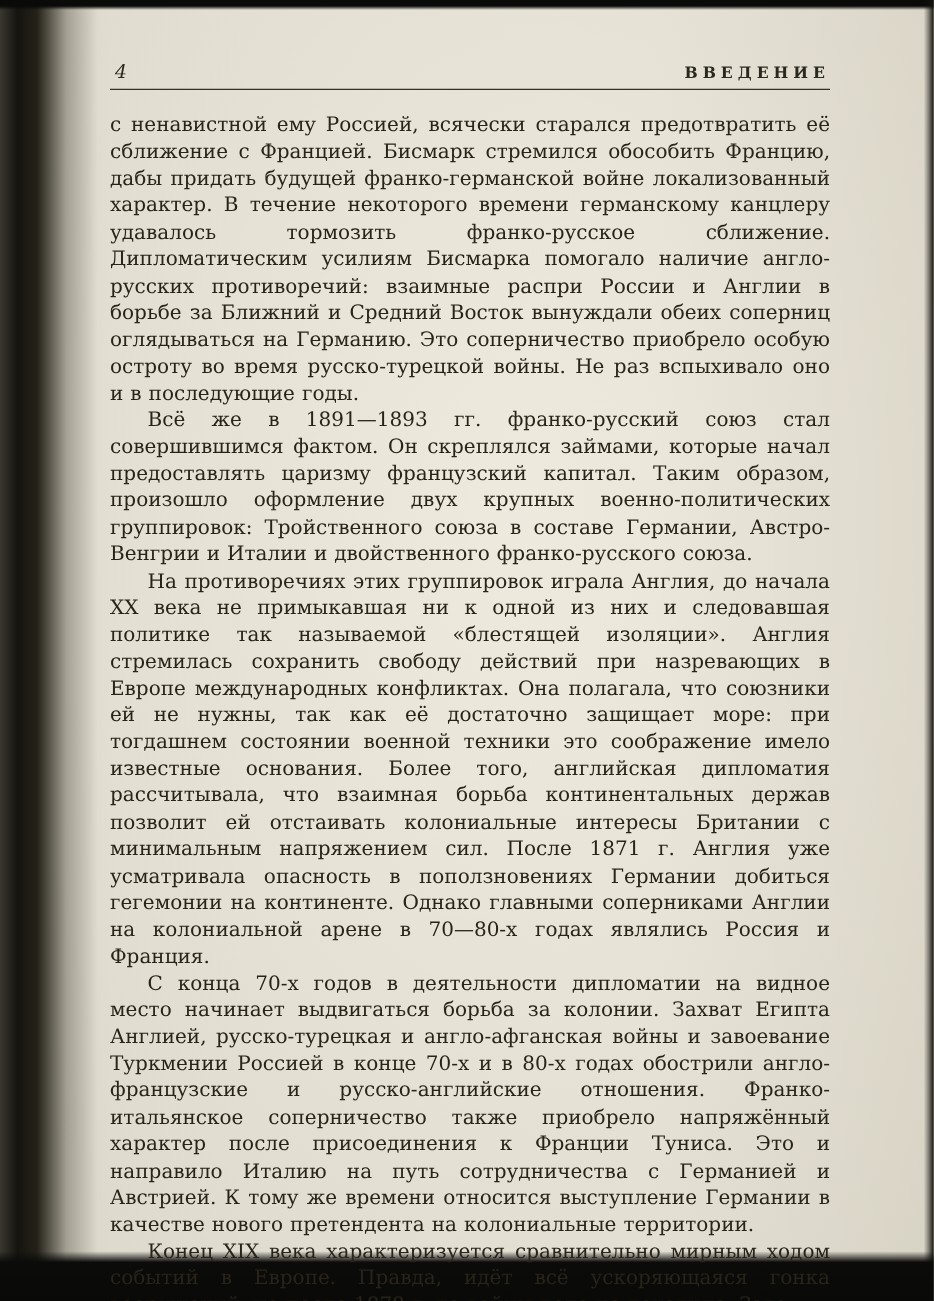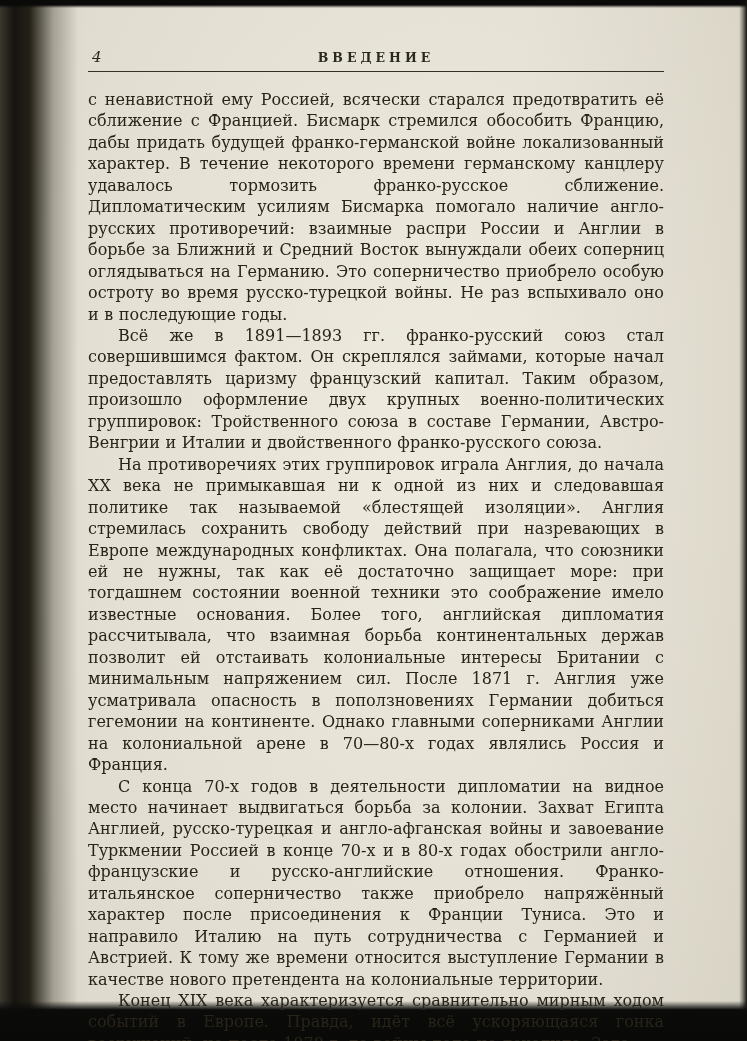--- a/index.html
+++ b/index.html
@@ -58,21 +58,21 @@
     left: 4px;
     top: 2px;
     font-style: italic;
     font-size: 15px;
     color: #2b2820;
   }
   .head-title {
     position: absolute;
     left: 0; right: 0;
     top: 4px;
-    text-align: center;
+    text-align: right;
     font-size: 12.5px;
     font-weight: bold;
     letter-spacing: 4px;
     color: #2b2820;
   }
   .head-rule {
     border: none;
     border-top: 1.6px solid #333026;
     margin: 3px 0 0 0;
   }

